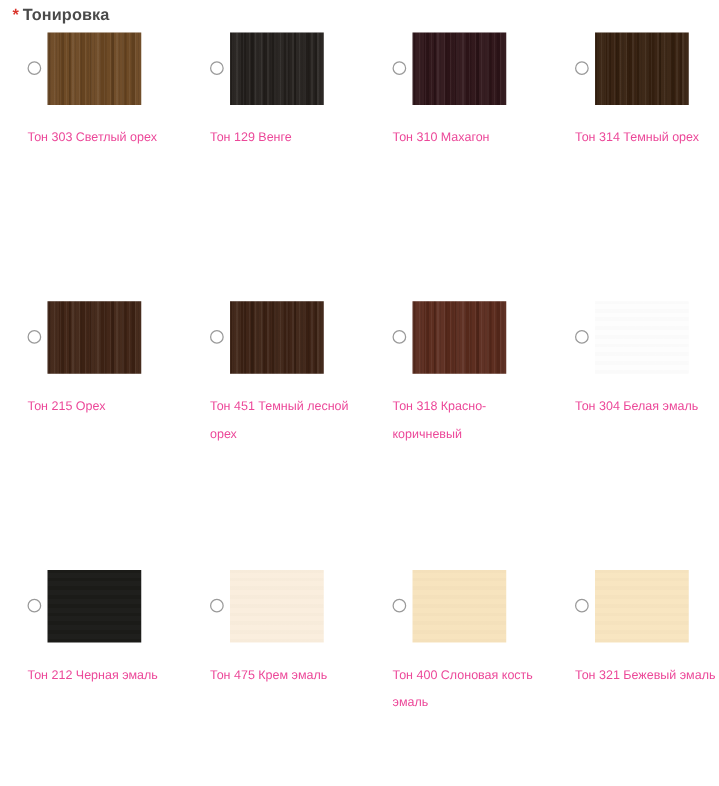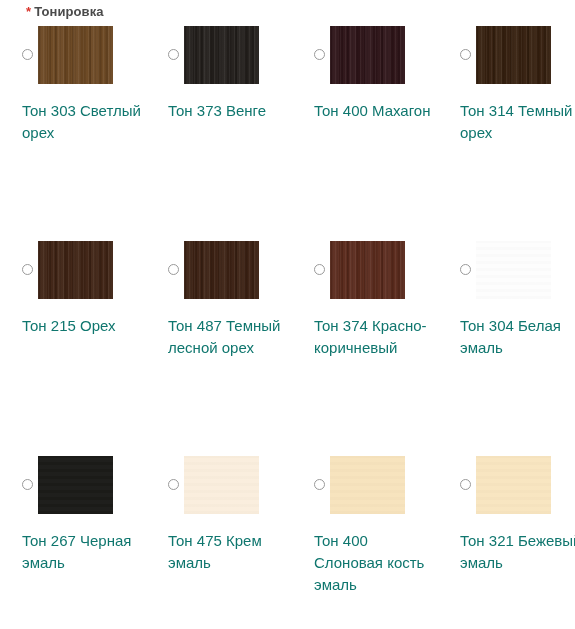--- a/index.html
+++ b/index.html
@@ -10,21 +10,21 @@
   body {
     width: 575px;
     height: 629px;
     font-family: "Liberation Sans", "DejaVu Sans", sans-serif;
     overflow: hidden;
     position: relative;
   }
 
   .section-title {
     position: absolute;
-    left: 26px;
+    left: 10px;
     top: 4px;
     font-size: 13px;
     font-weight: bold;
     color: #4a4a4a;
     letter-spacing: 0.1px;
     white-space: nowrap;
     text-align: right;
   }
   .req-star {
     color: #d9342b;
@@ -121,23 +121,23 @@
       rgba(255,255,255,0.02) 3px,
       rgba(255,255,255,0.02) 7px);
     pointer-events: none;
   }
 
   .option-label {
     position: absolute;
     left: 12px;
     top: 74px;
     width: 126px;
-    font-size: 15px;
+    font-size: 10px;
     line-height: 22px;
-    color: #0f766e;
+    color: #ec4899;
     word-wrap: break-word;
   }
 </style>
 </head>
 <body>
 
 <div class="section-title">
   <span class="req-star">*</span><span>Тонировка</span>
 </div>
 
@@ -149,28 +149,28 @@
         <span class="radio"></span>
         <span class="swatch wood" style="background-color: rgb(107, 71, 34);"></span>
       </div>
       <div class="option-label">Тон 303 Светлый орех</div>
     </div>
     <div class="option-item col-1">
       <div class="swatch-line">
         <span class="radio"></span>
         <span class="swatch wood" style="background-color: rgb(35, 31, 28);"></span>
       </div>
-      <div class="option-label">Тон 373 Венге</div>
+      <div class="option-label">Тон 129 Венге</div>
     </div>
     <div class="option-item col-2">
       <div class="swatch-line">
         <span class="radio"></span>
         <span class="swatch wood" style="background-color: rgb(46, 20, 24);"></span>
       </div>
-      <div class="option-label">Тон 400 Махагон</div>
+      <div class="option-label">Тон 310 Махагон</div>
     </div>
     <div class="option-item col-3">
       <div class="swatch-line">
         <span class="radio"></span>
         <span class="swatch wood" style="background-color: rgb(54, 32, 15);"></span>
       </div>
       <div class="option-label">Тон 314 Темный орех</div>
     </div>
   </div>
 
@@ -180,45 +180,45 @@
         <span class="radio"></span>
         <span class="swatch wood" style="background-color: rgb(63, 35, 20);"></span>
       </div>
       <div class="option-label">Тон 215 Орех</div>
     </div>
     <div class="option-item col-1">
       <div class="swatch-line">
         <span class="radio"></span>
         <span class="swatch wood" style="background-color: rgb(60, 33, 19);"></span>
       </div>
-      <div class="option-label">Тон 487 Темный лесной орех</div>
+      <div class="option-label">Тон 451 Темный лесной орех</div>
     </div>
     <div class="option-item col-2">
       <div class="swatch-line">
         <span class="radio"></span>
         <span class="swatch wood" style="background-color: rgb(90, 42, 28);"></span>
       </div>
-      <div class="option-label">Тон 374 Красно-коричневый</div>
+      <div class="option-label">Тон 318 Красно-коричневый</div>
     </div>
     <div class="option-item col-3">
       <div class="swatch-line">
         <span class="radio"></span>
         <span class="swatch enamel" style="background-color: rgb(253, 253, 253);"></span>
       </div>
       <div class="option-label">Тон 304 Белая эмаль</div>
     </div>
   </div>
 
   <div class="option-row row-last">
     <div class="option-item col-0">
       <div class="swatch-line">
         <span class="radio"></span>
         <span class="swatch enamel" style="background-color: rgb(27, 27, 24);"></span>
       </div>
-      <div class="option-label">Тон 267 Черная эмаль</div>
+      <div class="option-label">Тон 212 Черная эмаль</div>
     </div>
     <div class="option-item col-1">
       <div class="swatch-line">
         <span class="radio"></span>
         <span class="swatch enamel" style="background-color: rgb(250, 238, 221);"></span>
       </div>
       <div class="option-label">Тон 475 Крем эмаль</div>
     </div>
     <div class="option-item col-2">
       <div class="swatch-line">

